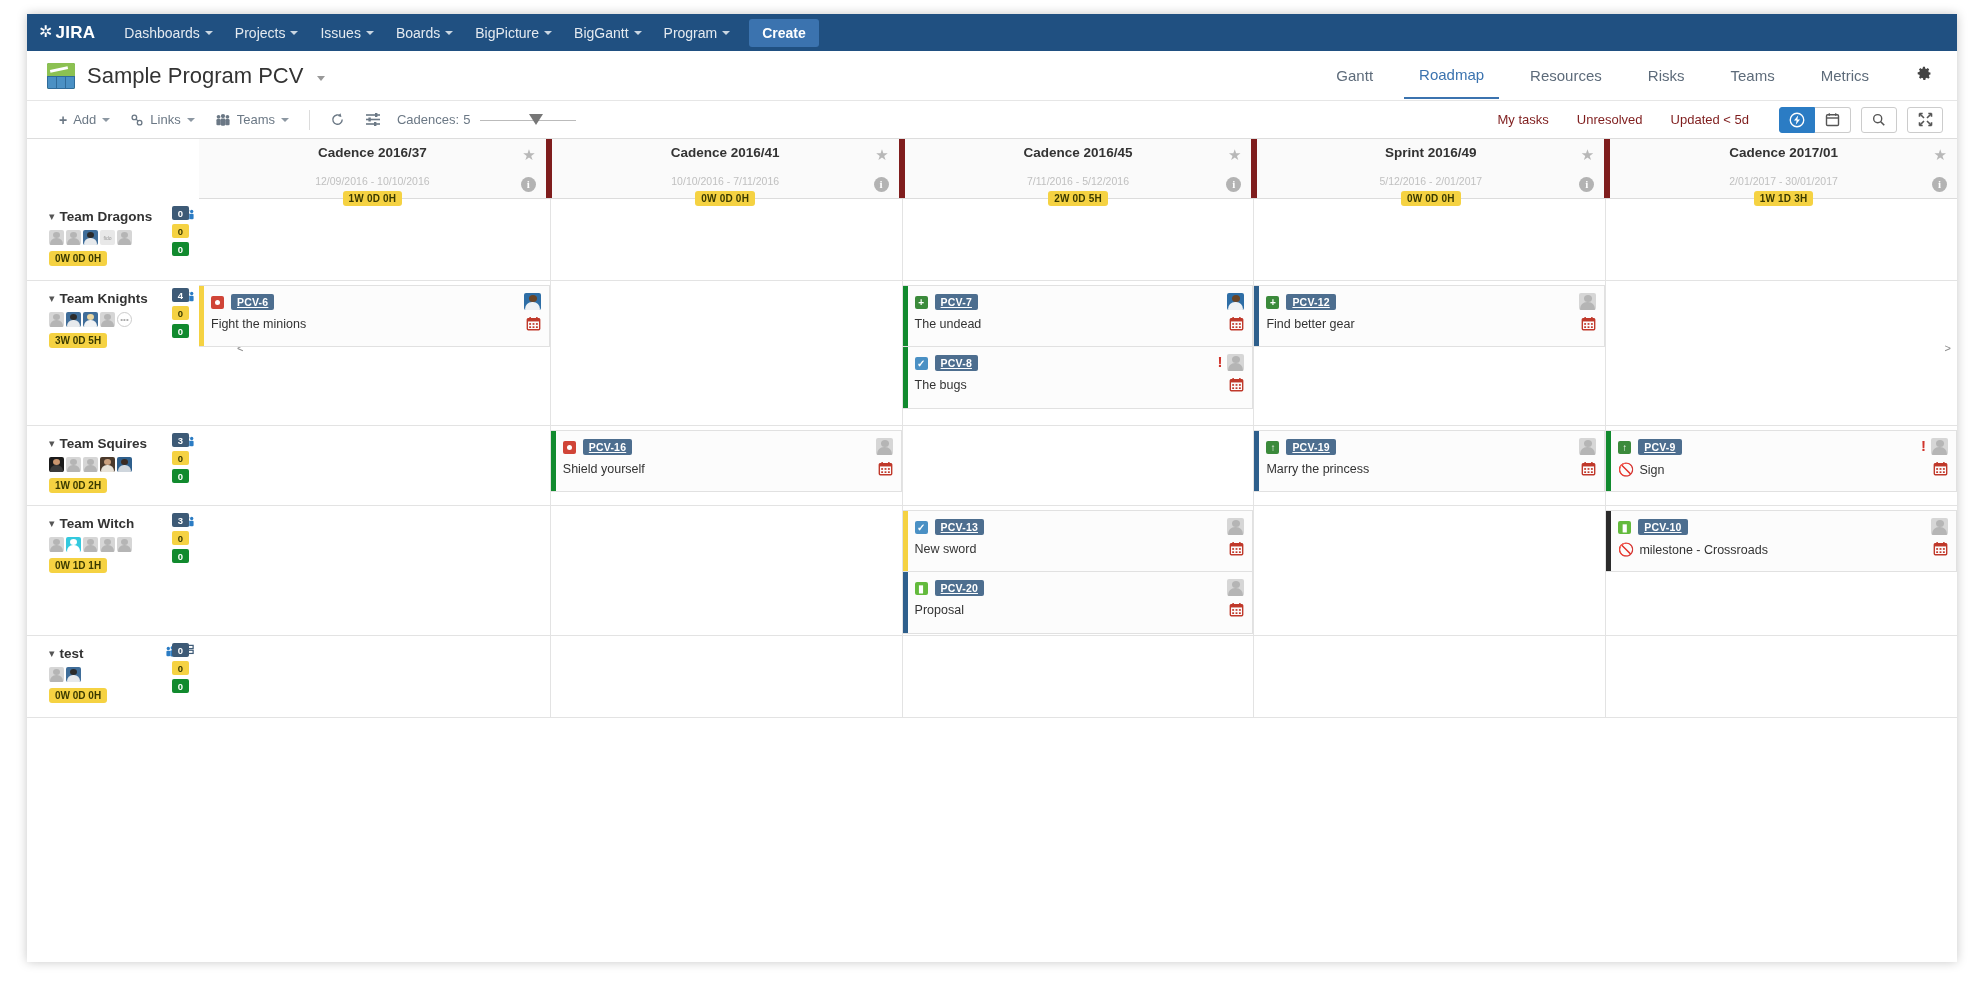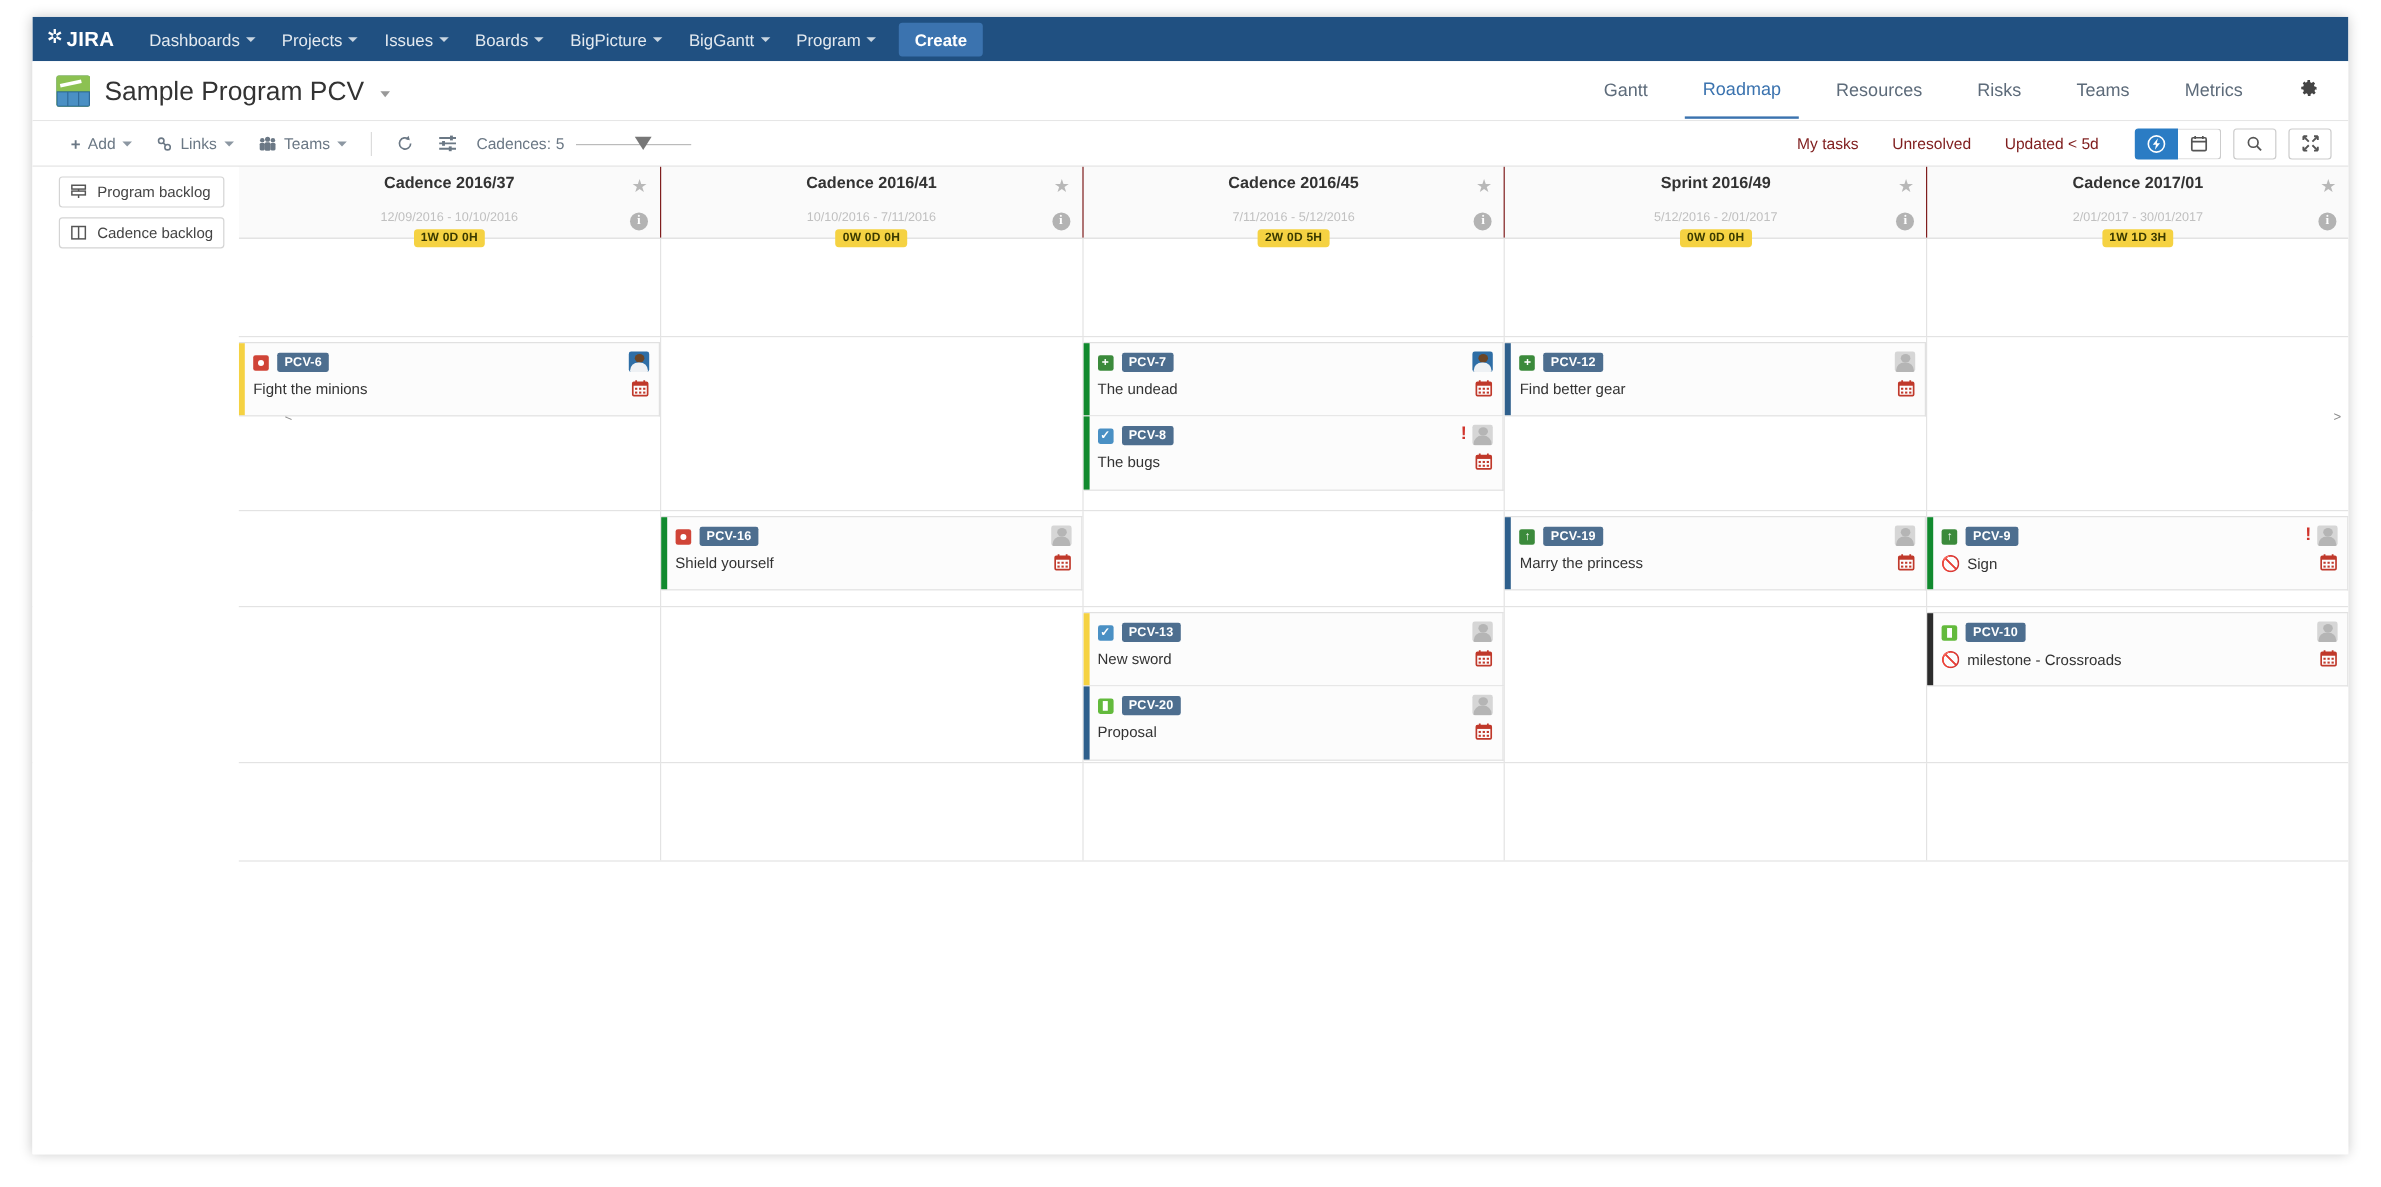--- a/index.html
+++ b/index.html
@@ -113,21 +113,21 @@
   .tb-btn.solo { border-radius:3px; margin-left:10px; }
 
   
   .board { position:relative; background:#fff; height: 823px; }
   .side-col { position:absolute; left:0; top:0; width: 172px; height:100%; background:#fff; z-index:4; }
   .cad-header-row {
     position:absolute; left:172px; right:0; top:0; height: 60px;
     background:#fafafa; border-bottom:1px solid #dcdcdc; display:flex;
   }
   .cad-col-head {
-    flex:1 1 0; border-right:1px solid #7f1d1d; position:relative; text-align:center; padding-top:6px;
+    flex:1 1 0; border-right:6px solid #7f1d1d; position:relative; text-align:center; padding-top:6px;
   }
   .cad-col-head:last-child { border-right:0; }
   .cad-name { font-size:13.5px; font-weight:bold; color:#333; }
   .cad-dates { font-size:10.5px; color:#c0c0c0; margin-top:15px; }
   .cad-badge {
     display:inline-block; margin-top:4px; background:#f5d242; color:#3a3a00;
     font-size:10px; font-weight:bold; padding:2px 6px; border-radius:3px; letter-spacing:.2px;
   }
   .cad-star { position:absolute; right:10px; top:7px; color:#b8b8b8; font-size:15px; cursor:pointer; }
   .cad-info {
@@ -194,21 +194,21 @@
   .type-icon { width:13px; height:13px; border-radius:2px; display:flex; align-items:center; justify-content:center;
     font-size:10px; color:#fff; font-weight:bold; flex:0 0 auto; }
   .type-bug { background:#d04437; }
   .type-bug i { width:5px;height:5px;border-radius:50%;background:#fff;display:block;font-style:normal;}
   .type-newfeature { background:#3b8a3b; }
   .type-task { background:#4a90c4; }
   .type-improvement { background:#3b8a3b; }
   .type-story { background:#63ba3c; }
   .issue-key {
     background:#4d6e8f; color:#fff; font-size:10.5px; font-weight:bold;
-    padding: 2px 6px; border-radius:2px; letter-spacing:.2px;
+    padding: 2px 6px; border-radius:2px; letter-spacing:.2px;text-decoration:underline;
   }
   .card-summary { font-size:12.5px; color:#333; margin-top:7px; display:flex; align-items:center; gap:5px; }
   .blocked-icon { color:#c0392b; font-size:13px; font-weight:bold; flex:0 0 auto; }
   .card-right { position:absolute; right:8px; top:7px; display:flex; align-items:flex-start; gap:5px; }
   .warn-icon { color:#d0342c; font-size:15px; font-weight:bold; line-height:1; }
   .card-av { width:17px; height:17px; border-radius:2px; background:#d6d6d6; position:relative; overflow:hidden; }
   .card-av::before{content:'';position:absolute;left:5px;top:2px;width:8px;height:7px;border-radius:50%;background:#b5b5b5;}
   .card-av::after{content:'';position:absolute;left:1px;bottom:0;width:15px;height:8px;border-radius:7px 7px 0 0;background:#b5b5b5;}
   .card-av.u1{background:#2e6ea6;} .card-av.u1::before{background:#6b4526;} .card-av.u1::after{background:#eef1f4;}
   .cal-icon { position:absolute; right:8px; top:30px; }
@@ -373,38 +373,20 @@
   <div class="board">
 
     <div class="cad-header-row" id="cad-headers">
         <div class="cad-col-head"><div class="cad-name">Cadence 2016/37</div><div class="cad-dates">12/09/2016 - 10/10/2016</div><div class="cad-badge">1W 0D 0H</div><div class="cad-star">★</div><div class="cad-info">i</div></div>
         <div class="cad-col-head"><div class="cad-name">Cadence 2016/41</div><div class="cad-dates">10/10/2016 - 7/11/2016</div><div class="cad-badge">0W 0D 0H</div><div class="cad-star">★</div><div class="cad-info">i</div></div>
         <div class="cad-col-head"><div class="cad-name">Cadence 2016/45</div><div class="cad-dates">7/11/2016 - 5/12/2016</div><div class="cad-badge">2W 0D 5H</div><div class="cad-star">★</div><div class="cad-info">i</div></div>
         <div class="cad-col-head"><div class="cad-name">Sprint 2016/49</div><div class="cad-dates">5/12/2016 - 2/01/2017</div><div class="cad-badge">0W 0D 0H</div><div class="cad-star">★</div><div class="cad-info">i</div></div>
         <div class="cad-col-head"><div class="cad-name">Cadence 2017/01</div><div class="cad-dates">2/01/2017 - 30/01/2017</div><div class="cad-badge">1W 1D 3H</div><div class="cad-star">★</div><div class="cad-info">i</div></div>
       </div>
 
-    <div class="side-col">
-      <div class="backlog-btn">
-        <svg width="15" height="14" viewBox="0 0 16 14">
-          <rect x="2" y="1" width="12" height="3.4" fill="none" stroke="#555" stroke-width="1.3"></rect>
-          <rect x="2" y="6.2" width="12" height="3.4" fill="none" stroke="#555" stroke-width="1.3"></rect>
-          <line x1="8" y1="4.4" x2="8" y2="6.2" stroke="#555" stroke-width="1.3"></line>
-          <line x1="8" y1="9.6" x2="8" y2="12.4" stroke="#555" stroke-width="1.3"></line>
-        </svg>
-        <span>Program backlog</span>
-      </div>
-      <div class="backlog-btn">
-        <svg width="15" height="14" viewBox="0 0 16 14">
-          <rect x="2" y="1.4" width="12" height="11" fill="none" stroke="#555" stroke-width="1.3"></rect>
-          <line x1="8" y1="1.4" x2="8" y2="12.4" stroke="#555" stroke-width="1.3"></line>
-        </svg>
-        <span>Cadence backlog</span>
-      </div>
-    </div>
 
     <div class="scroll-arrow" style="left:210px; top:203px;">&lt;</div>
     <div class="scroll-arrow" style="right:6px; top:203px;">&gt;</div>
 
     <div id="team-rows" style="position:absolute;left:0;right:0;top:60px;bottom:0;">
         <div class="team-row" style="height: 82px;">
           <div class="team-side"><div class="team-head">
               <span class="chev">▾</span>
               <span class="team-name">Team Dragons</span>
               <span class="team-people-icon"><svg width="15" height="13" viewBox="0 0 18 14">

